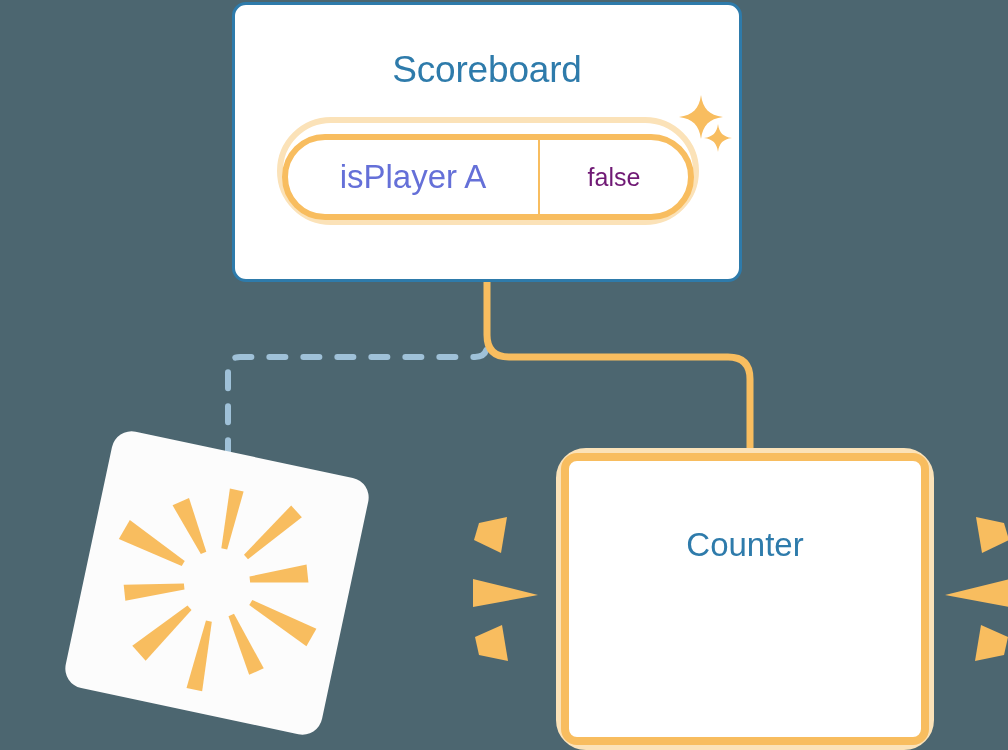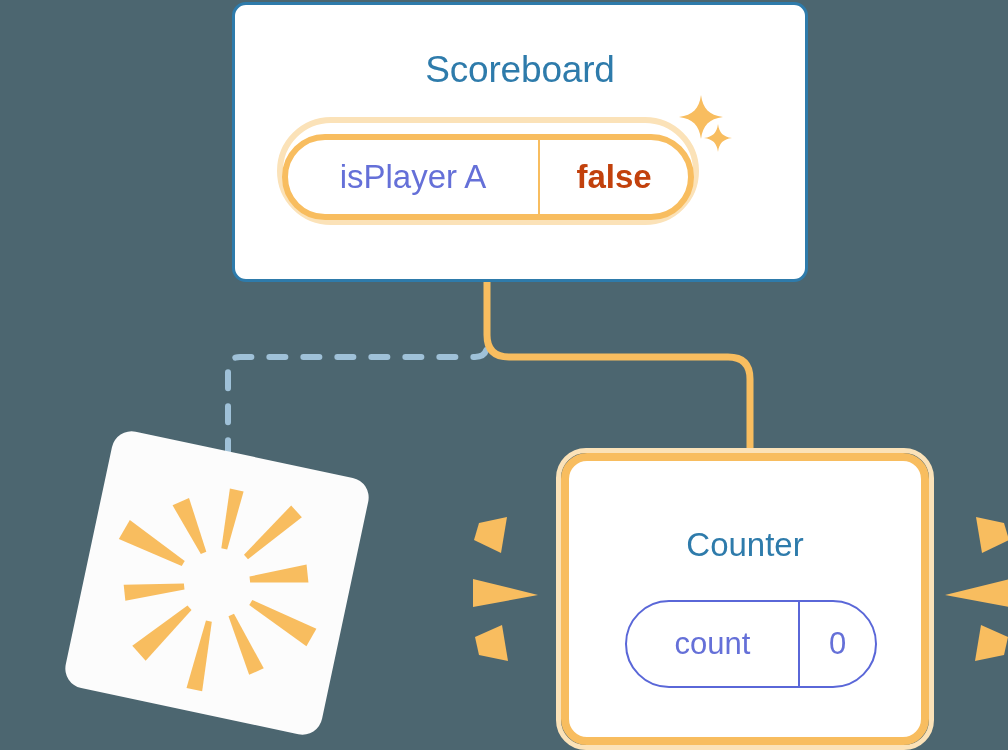--- a/index.html
+++ b/index.html
@@ -24,21 +24,21 @@
     left: 0; top: 0;
     width: 1008px;
     height: 750px;
     z-index: 1;
   }
   
   #scoreboard-card {
     position: absolute;
     left: 232px;
     top: 2px;
-    width: 576px;
+    width: 510px;
     height: 280px;
     background: #ffffff;
     border: 3px solid #2e7bab;
     border-radius: 14px;
     box-sizing: border-box;
     z-index: 3;
   }
   #scoreboard-title {
     position: absolute;
     left: 0;
@@ -81,23 +81,23 @@
     justify-content: center;
     color: #6570d8;
   }
   #scoreboard-pill-inner .pill-key {
     flex: 0 0 250px;
     font-size: 33px;
     border-right: 2px solid #f8bd5f;
   }
   #scoreboard-pill-inner .pill-val {
     flex: 1;
-    font-size: 33px;
-    font-weight: bold;
-    color: #c2410c;
+    font-size: 25px;
+    font-weight: normal;
+    color: #701a75;
   }
   
   .sparkle {
     position: absolute;
     z-index: 4;
   }
   
   #blank-card-wrap {
     position: absolute;
     left: 86px;
@@ -131,21 +131,21 @@
     border: 5px solid #fbe2b8;
     border-radius: 30px;
     box-sizing: border-box;
     z-index: 3;
   }
   #counter-card-inner {
     position: absolute;
     left: 0; top: 0;
     right: 0; bottom: 0;
     border: 8px solid #f8bd5f;
-    border-radius: 26px;
+    border-radius: 16px;
     box-sizing: border-box;
     background: #ffffff;
   }
   #counter-title {
     position: absolute;
     left: 0;
     top: 65px;
     width: 100%;
     text-align: center;
     color: #2e7bab;
@@ -262,20 +262,16 @@
     <g fill="#f8bd5f">
       <path d="M38 22 L44 58 L71 45 L66 28 Z"></path>
       <path d="M7 100 L72 112 L72 84 Z"></path>
       <path d="M66 160 L70 142 L43 130 L37 166 Z"></path>
     </g>
   </svg>
 
   <div id="counter-card">
     <div id="counter-card-inner">
       <div id="counter-title">Counter</div>
-      <div id="counter-pill">
-        <div class="pill-key">count</div>
-        <div class="pill-val">0</div>
-      </div>
     </div>
   </div>
 
 </div>
 
 </body></html>

